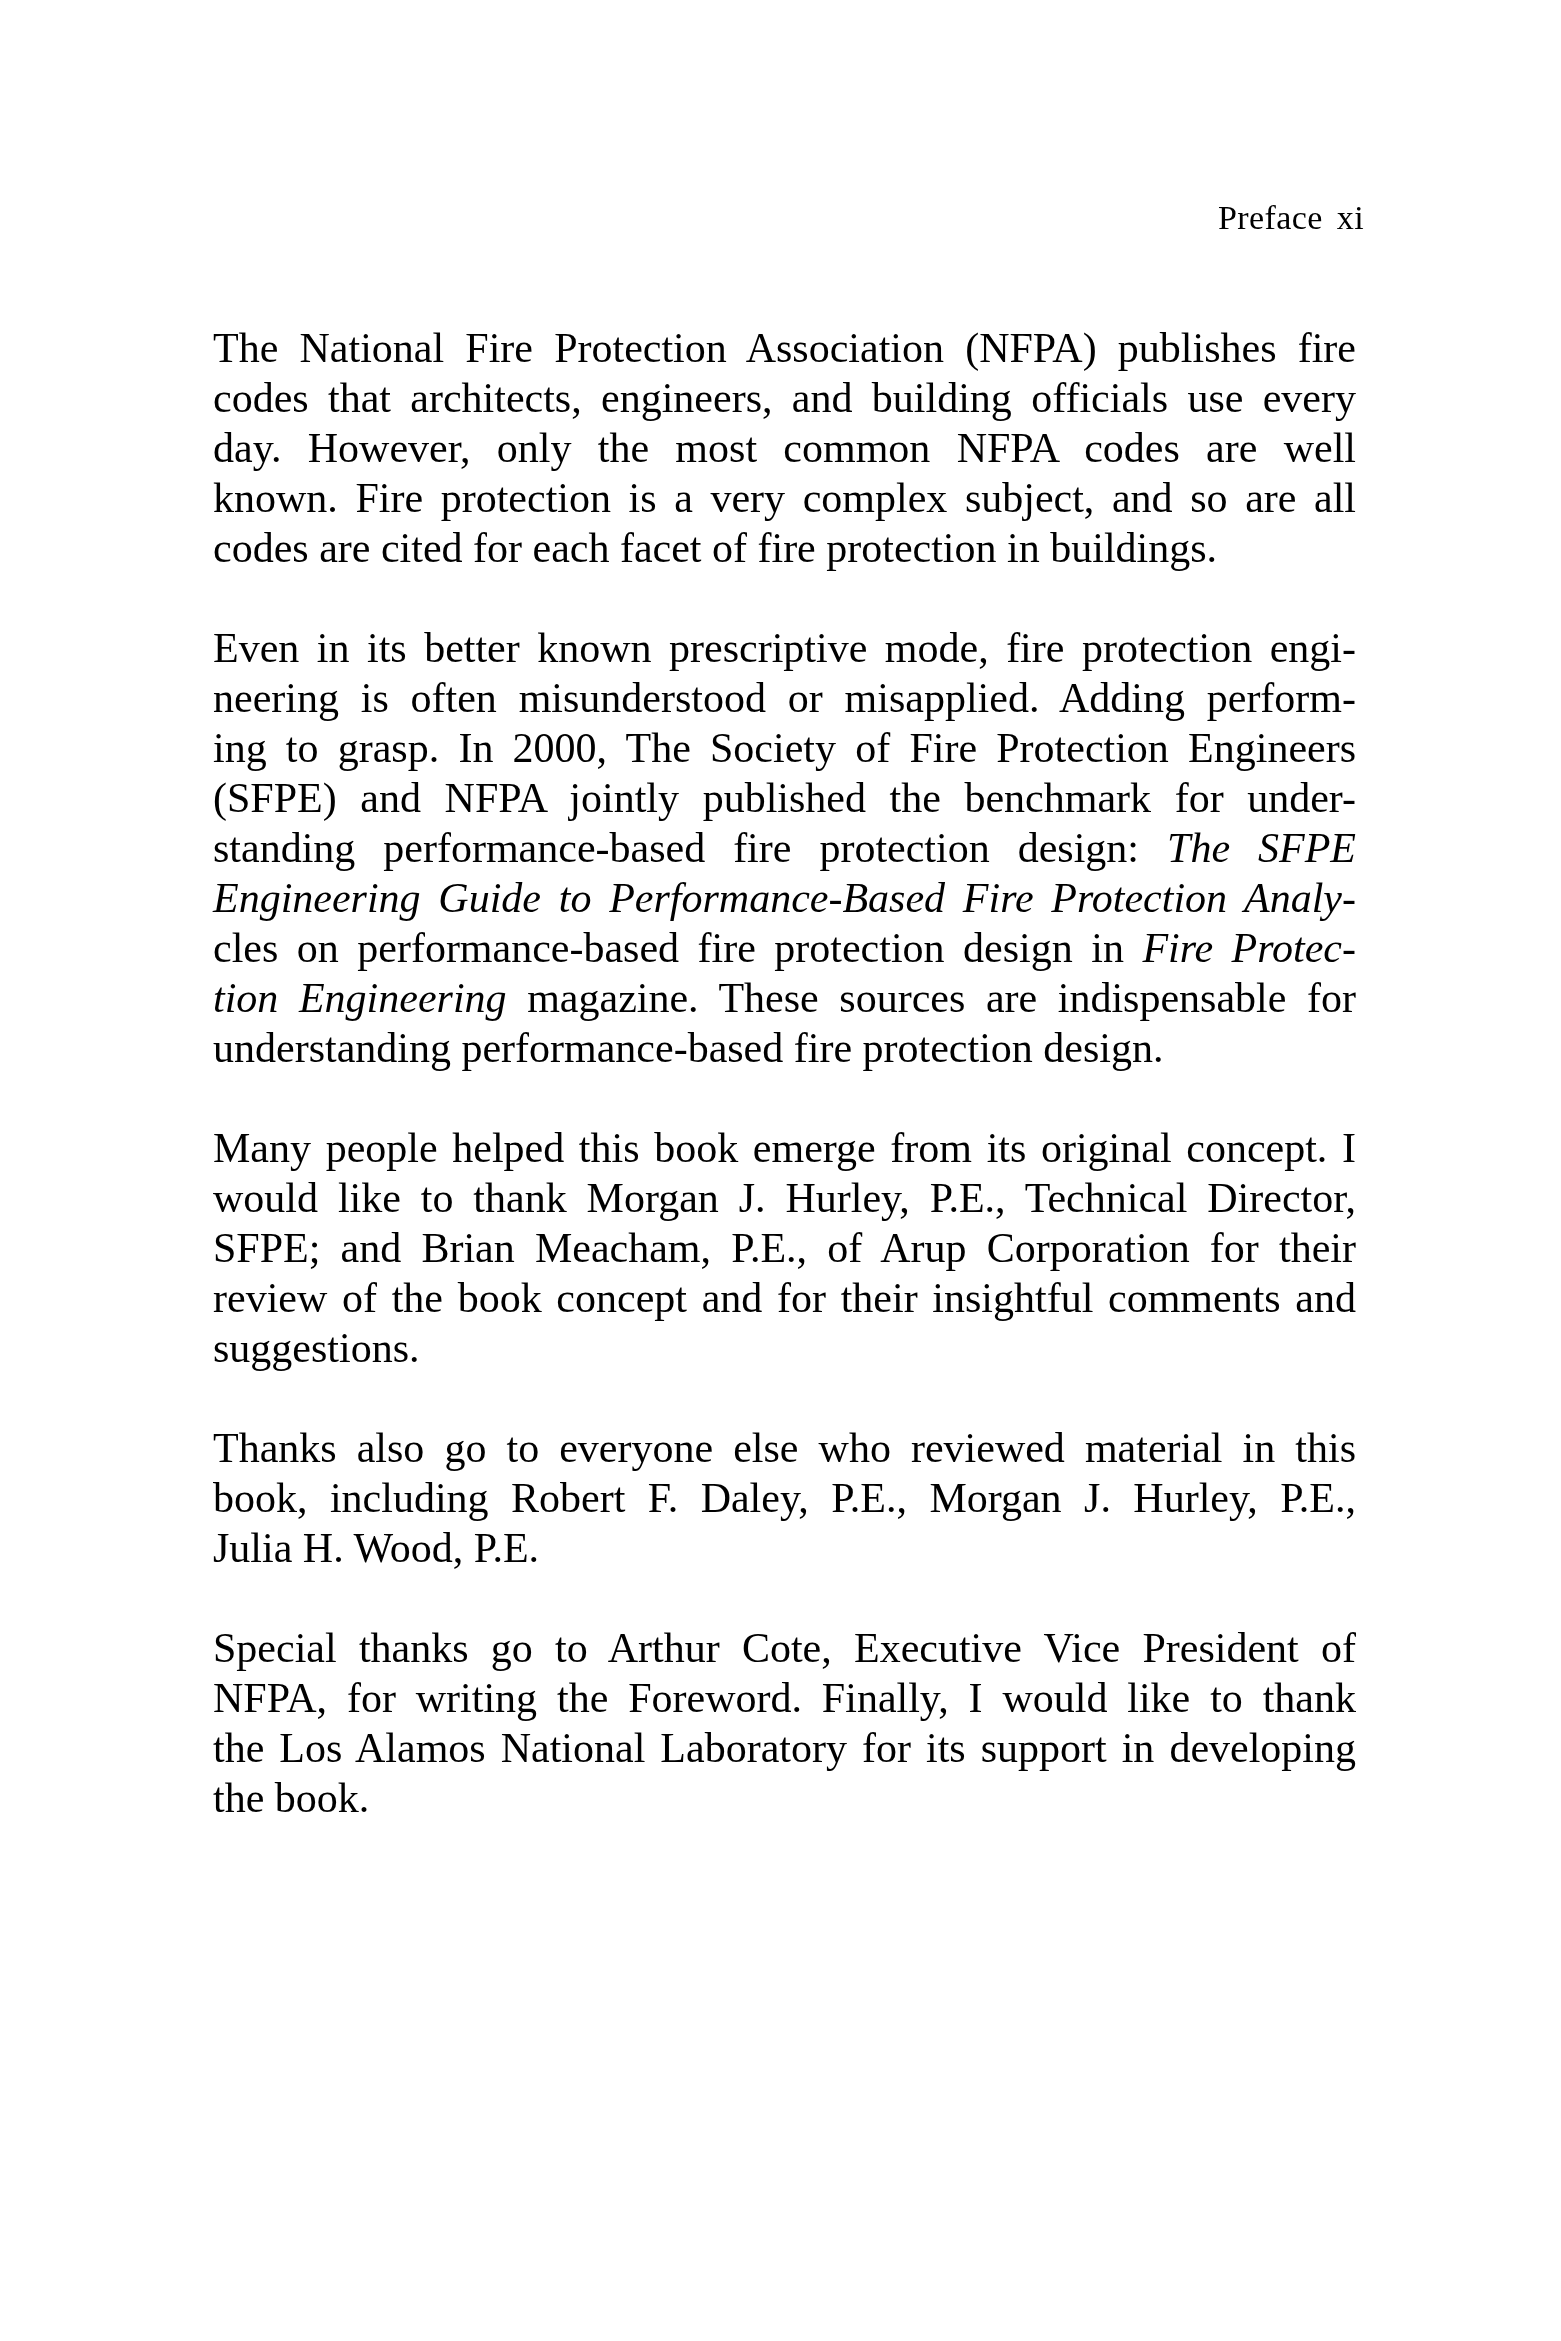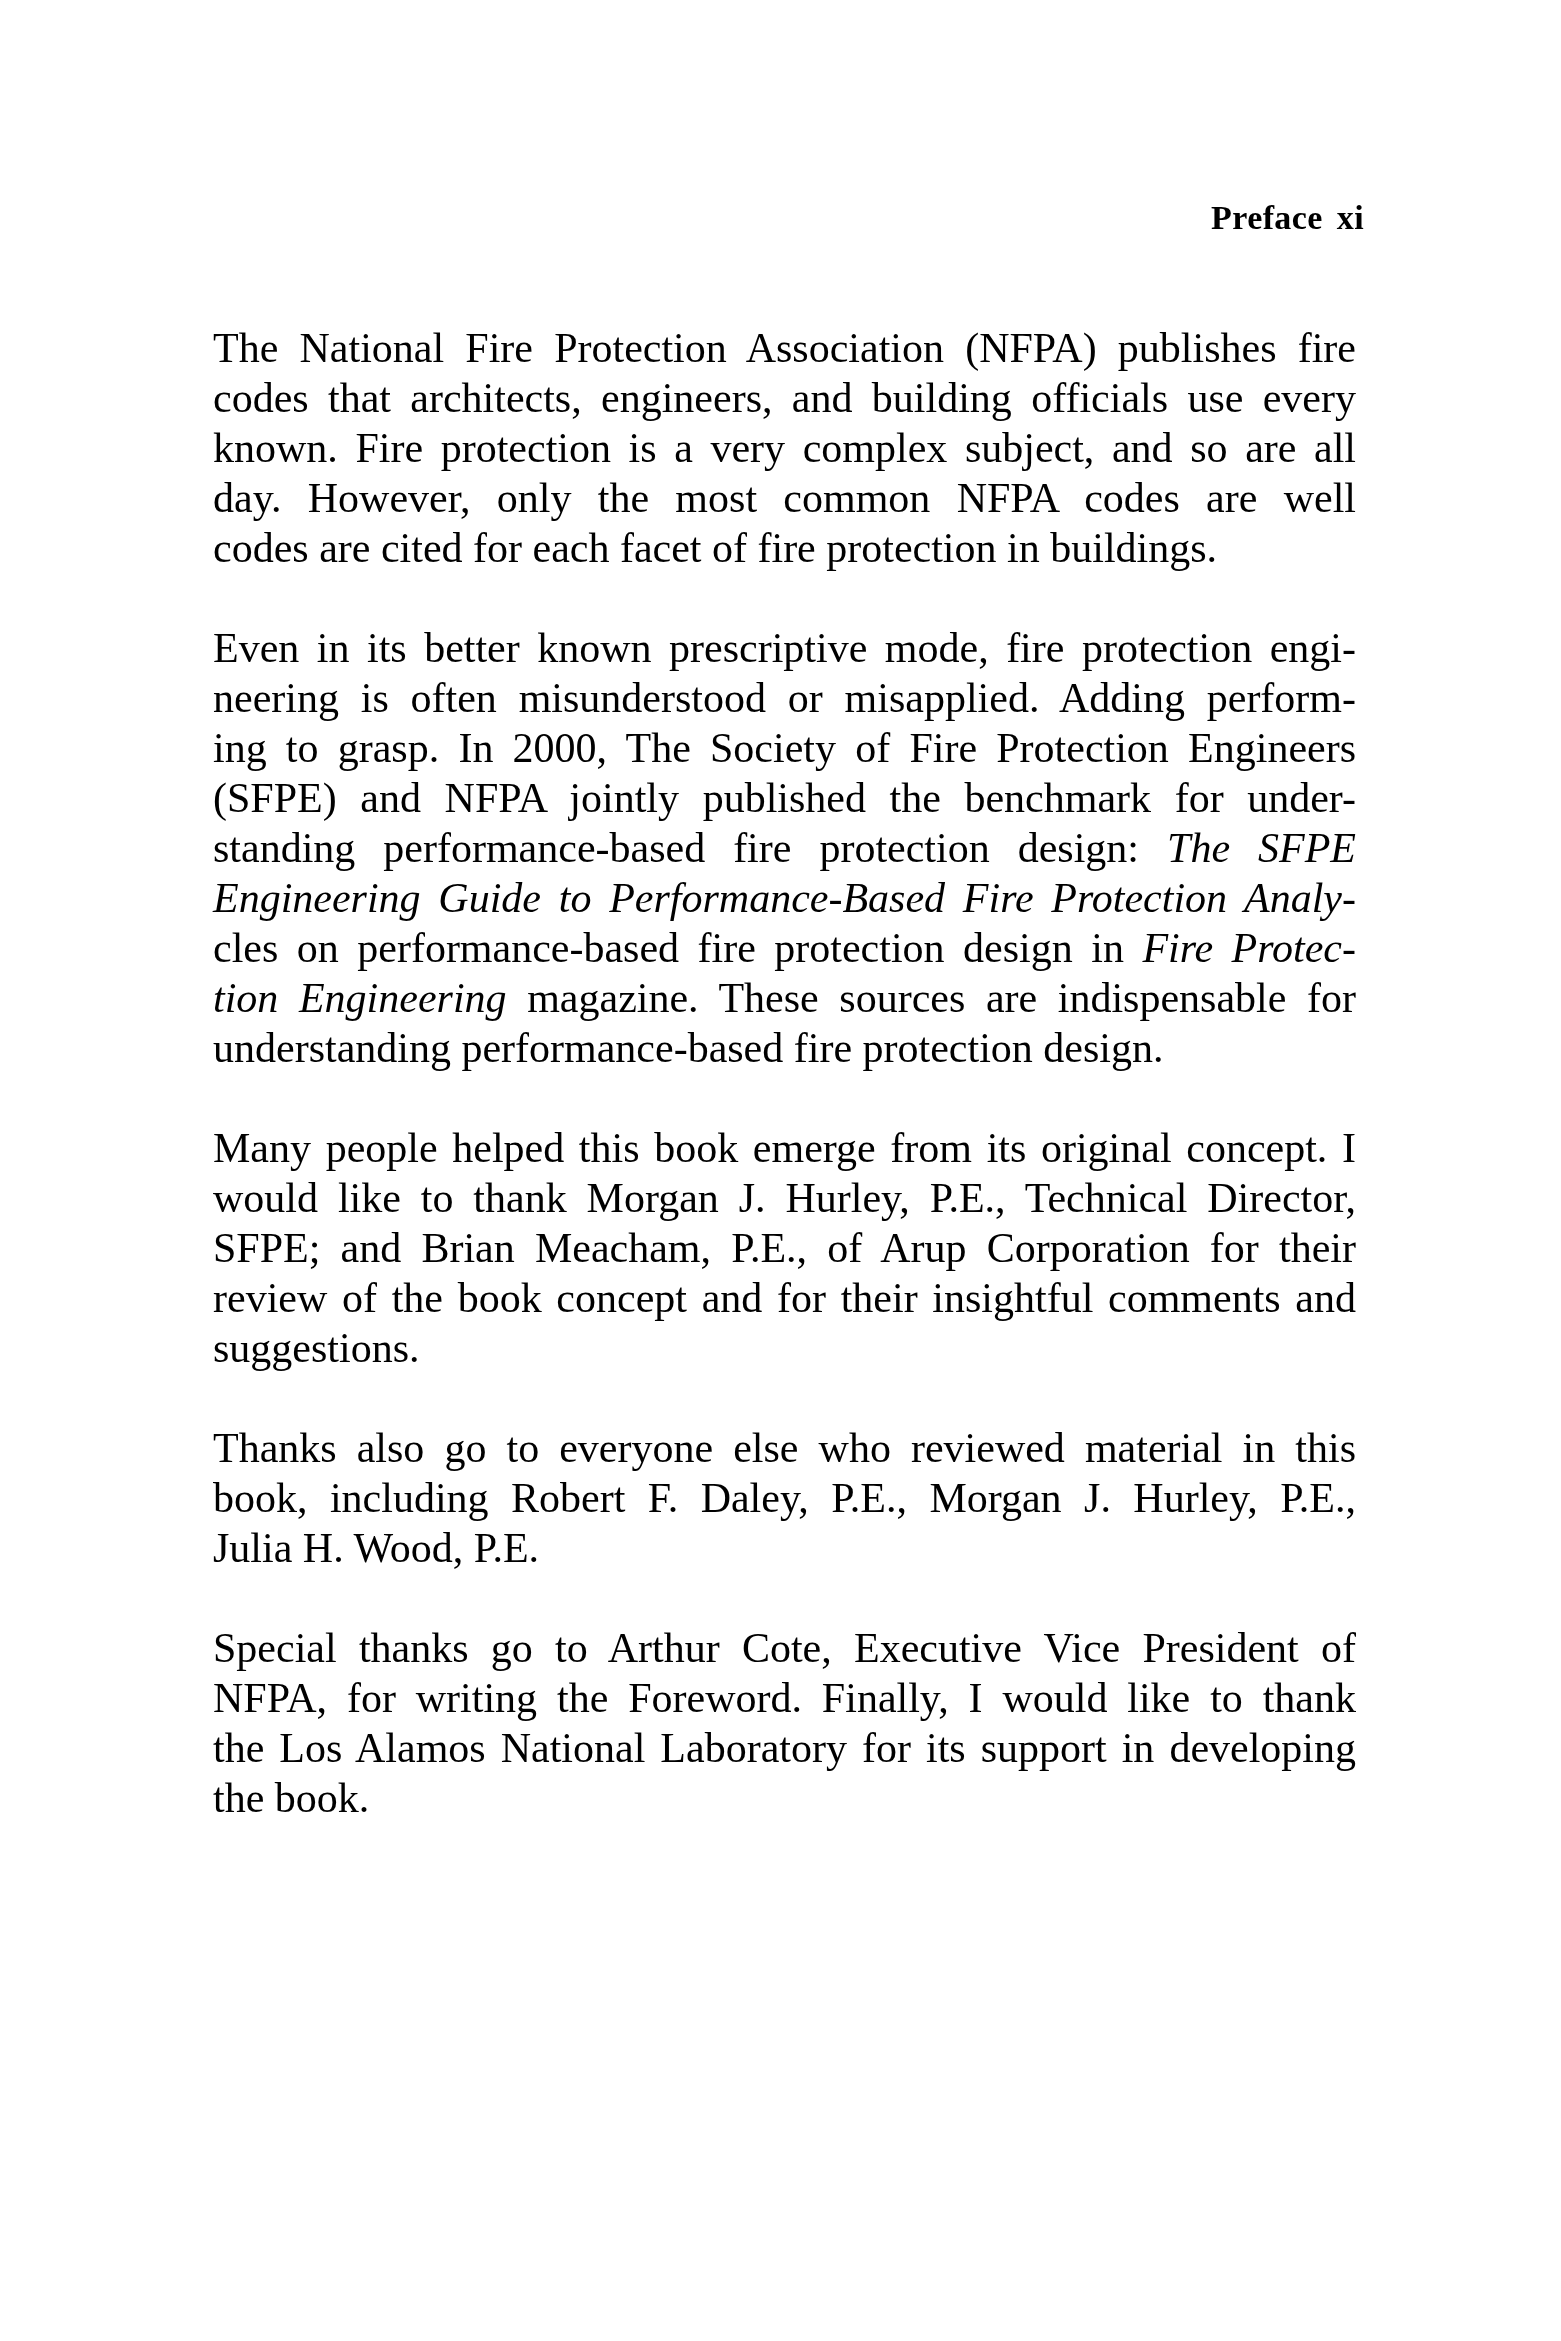--- a/index.html
+++ b/index.html
@@ -1,20 +1,20 @@
 <!DOCTYPE html>
 <html style="font-size:14px"><head>
 <meta charset="utf-8">
 <style>
   html, body { margin: 0; padding: 0; background: #ffffff; }
   body { width: 1561px; height: 2342px; position: relative; overflow: hidden; }
   .page { position: absolute; left: 0; top: 0; width: 1561px; height: 2342px; background: #ffffff; color: #000000; }
   .running-head {
     position: absolute; top: 198px; right: 197px;
-    font-family: "Liberation Serif", serif; font-weight: bold;
+    font-family: "Liberation Serif", serif; font-weight: normal;
     font-size: 34px; line-height: 39px; letter-spacing: 0.4px; white-space: nowrap; text-align: right;
   }
   .running-head .folio { margin-left: 14px; }
   .body-text {
     position: absolute; left: 213px; top: 323px; width: 1151px;
     font-family: "Liberation Serif", serif; font-size: 42px; line-height: 50px;
   }
   .para { margin: 0 8px 50px 0; }
   .line { display: block; height: 50px; white-space: nowrap; text-align: justify; text-align-last: justify; }
   .line.last { text-align: right; text-align-last: left; }
@@ -26,22 +26,22 @@
 <div class="page">
   <div class="running-head">
     <span>Preface</span><span class="folio">xi</span>
   </div>
 
   <div class="body-text">
 
     <div class="para">
       <span class="line"><span>The National Fire Protection Association (NFPA) publishes fire</span></span>
       <span class="line"><span>codes that architects, engineers, and building officials use every</span></span>
+      <span class="line"><span>day. However, only the most common NFPA codes are well</span></span>
       <span class="line"><span>known. Fire protection is a very complex subject, and so are all</span></span>
-      <span class="line"><span>day. However, only the most common NFPA codes are well</span></span>
       <span class="line last"><span>codes are cited for each facet of fire protection in buildings.</span></span>
     </div>
 
     <div class="para">
       <span class="line"><span>Even in its better known prescriptive mode, fire protection engi-</span></span>
       <span class="line"><span>neering is often misunderstood or misapplied. Adding perform-</span></span>
       <span class="line"><span>ing to grasp. In 2000, The Society of Fire Protection Engineers</span></span>
       <span class="line"><span>(SFPE) and NFPA jointly published the benchmark for under-</span></span>
       <span class="line"><span>standing performance-based fire protection design: </span><span class="it">The SFPE</span></span>
       <span class="line"><span class="it">Engineering Guide to Performance-Based Fire Protection Analy-</span></span>

